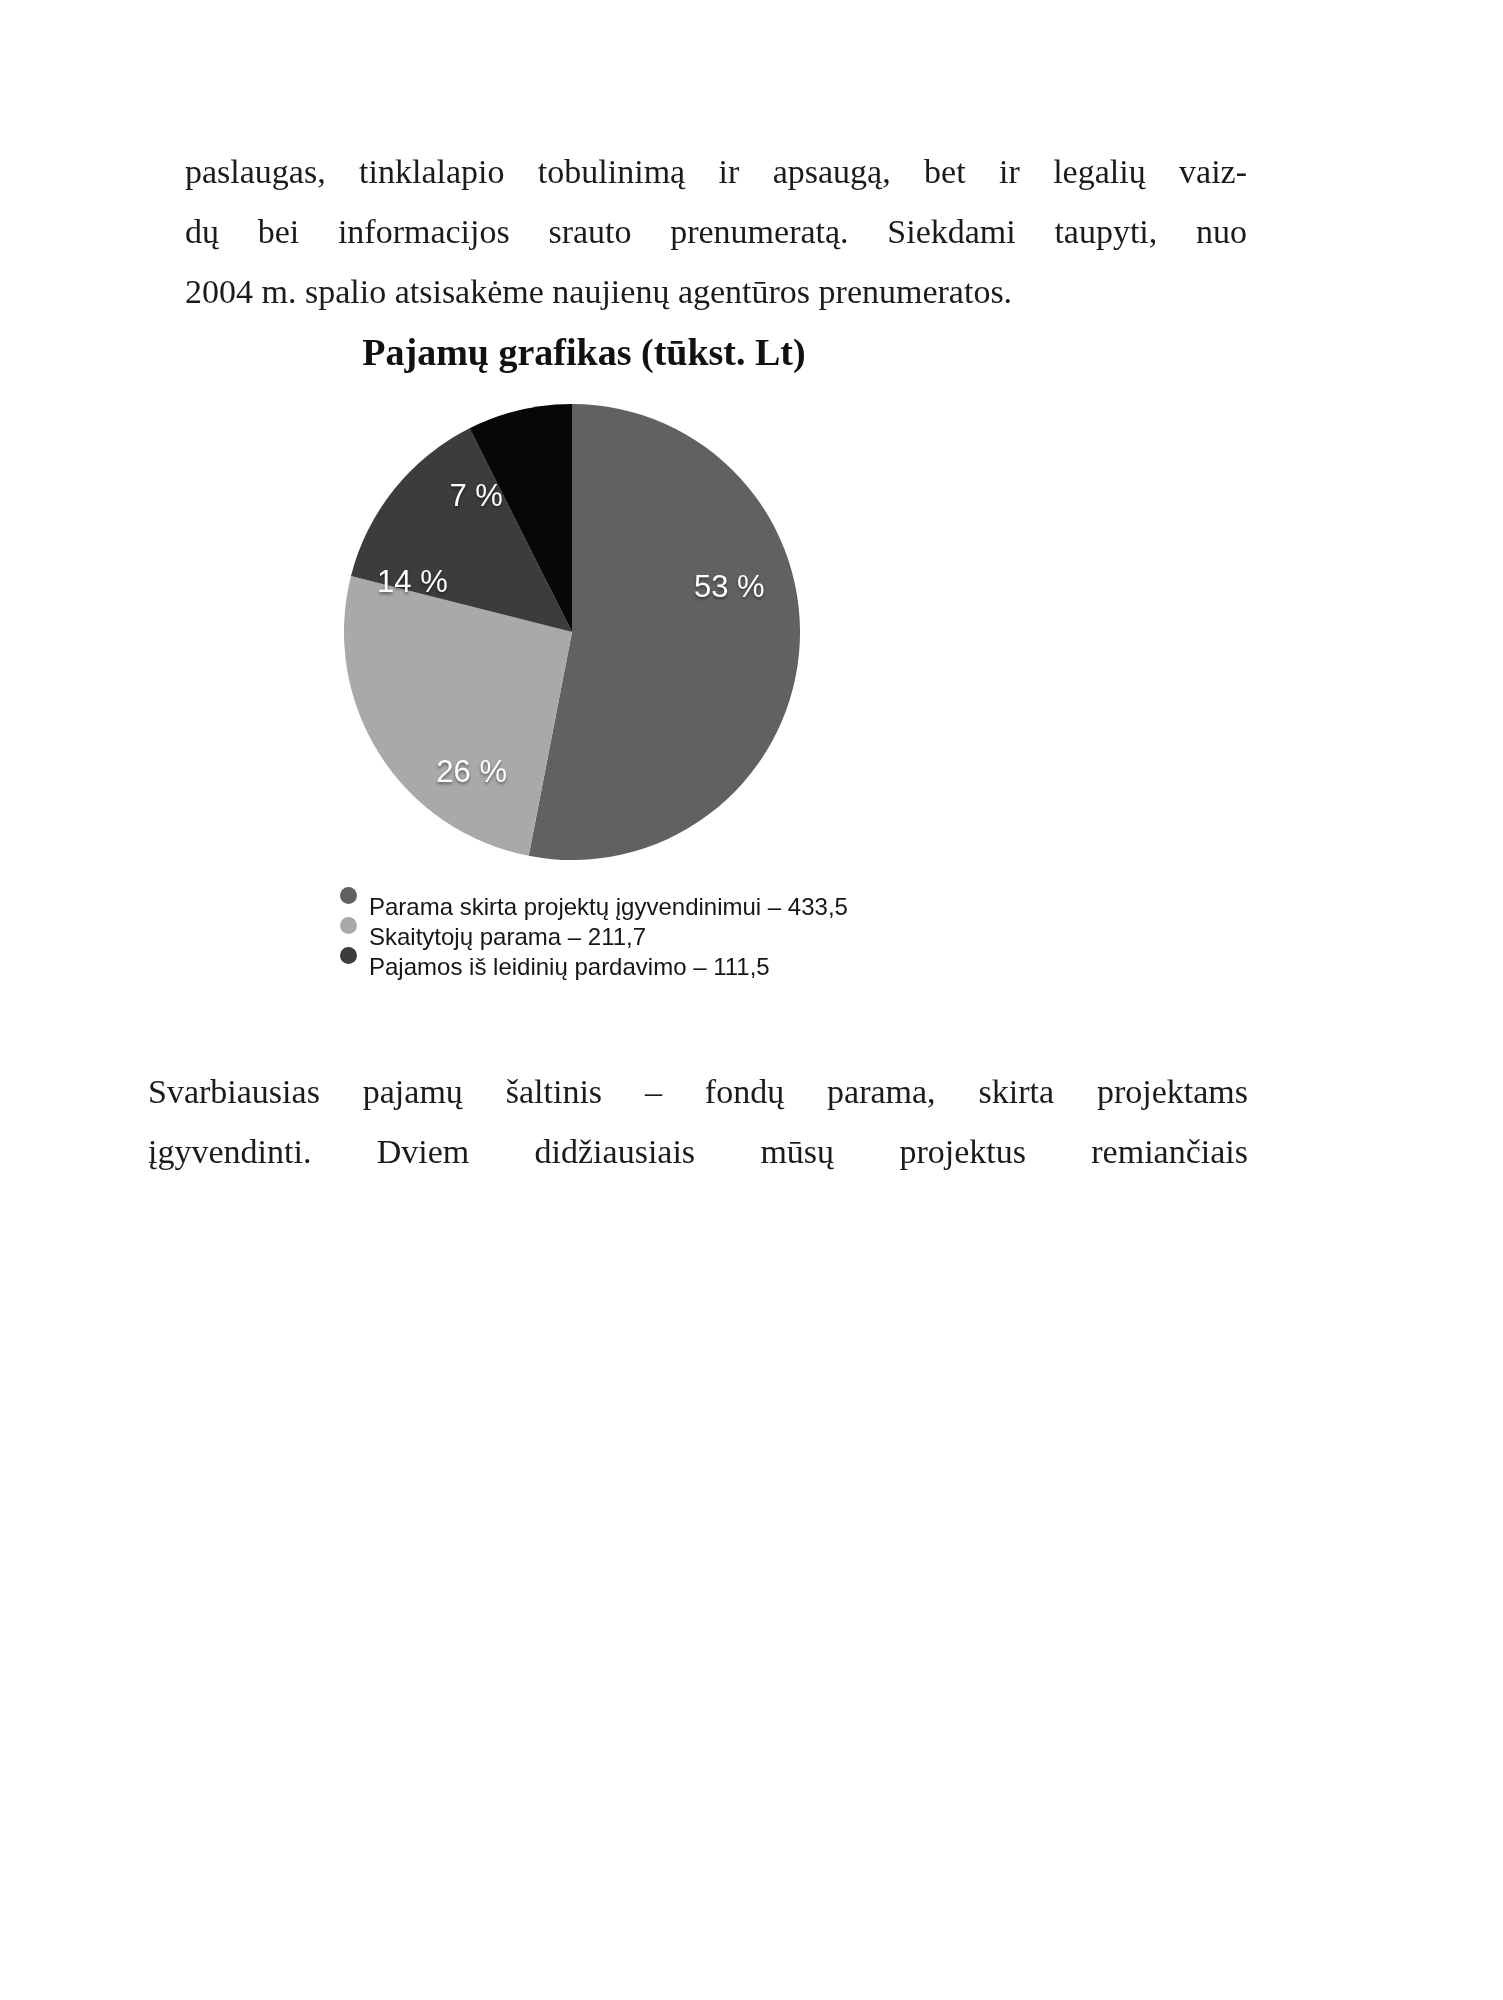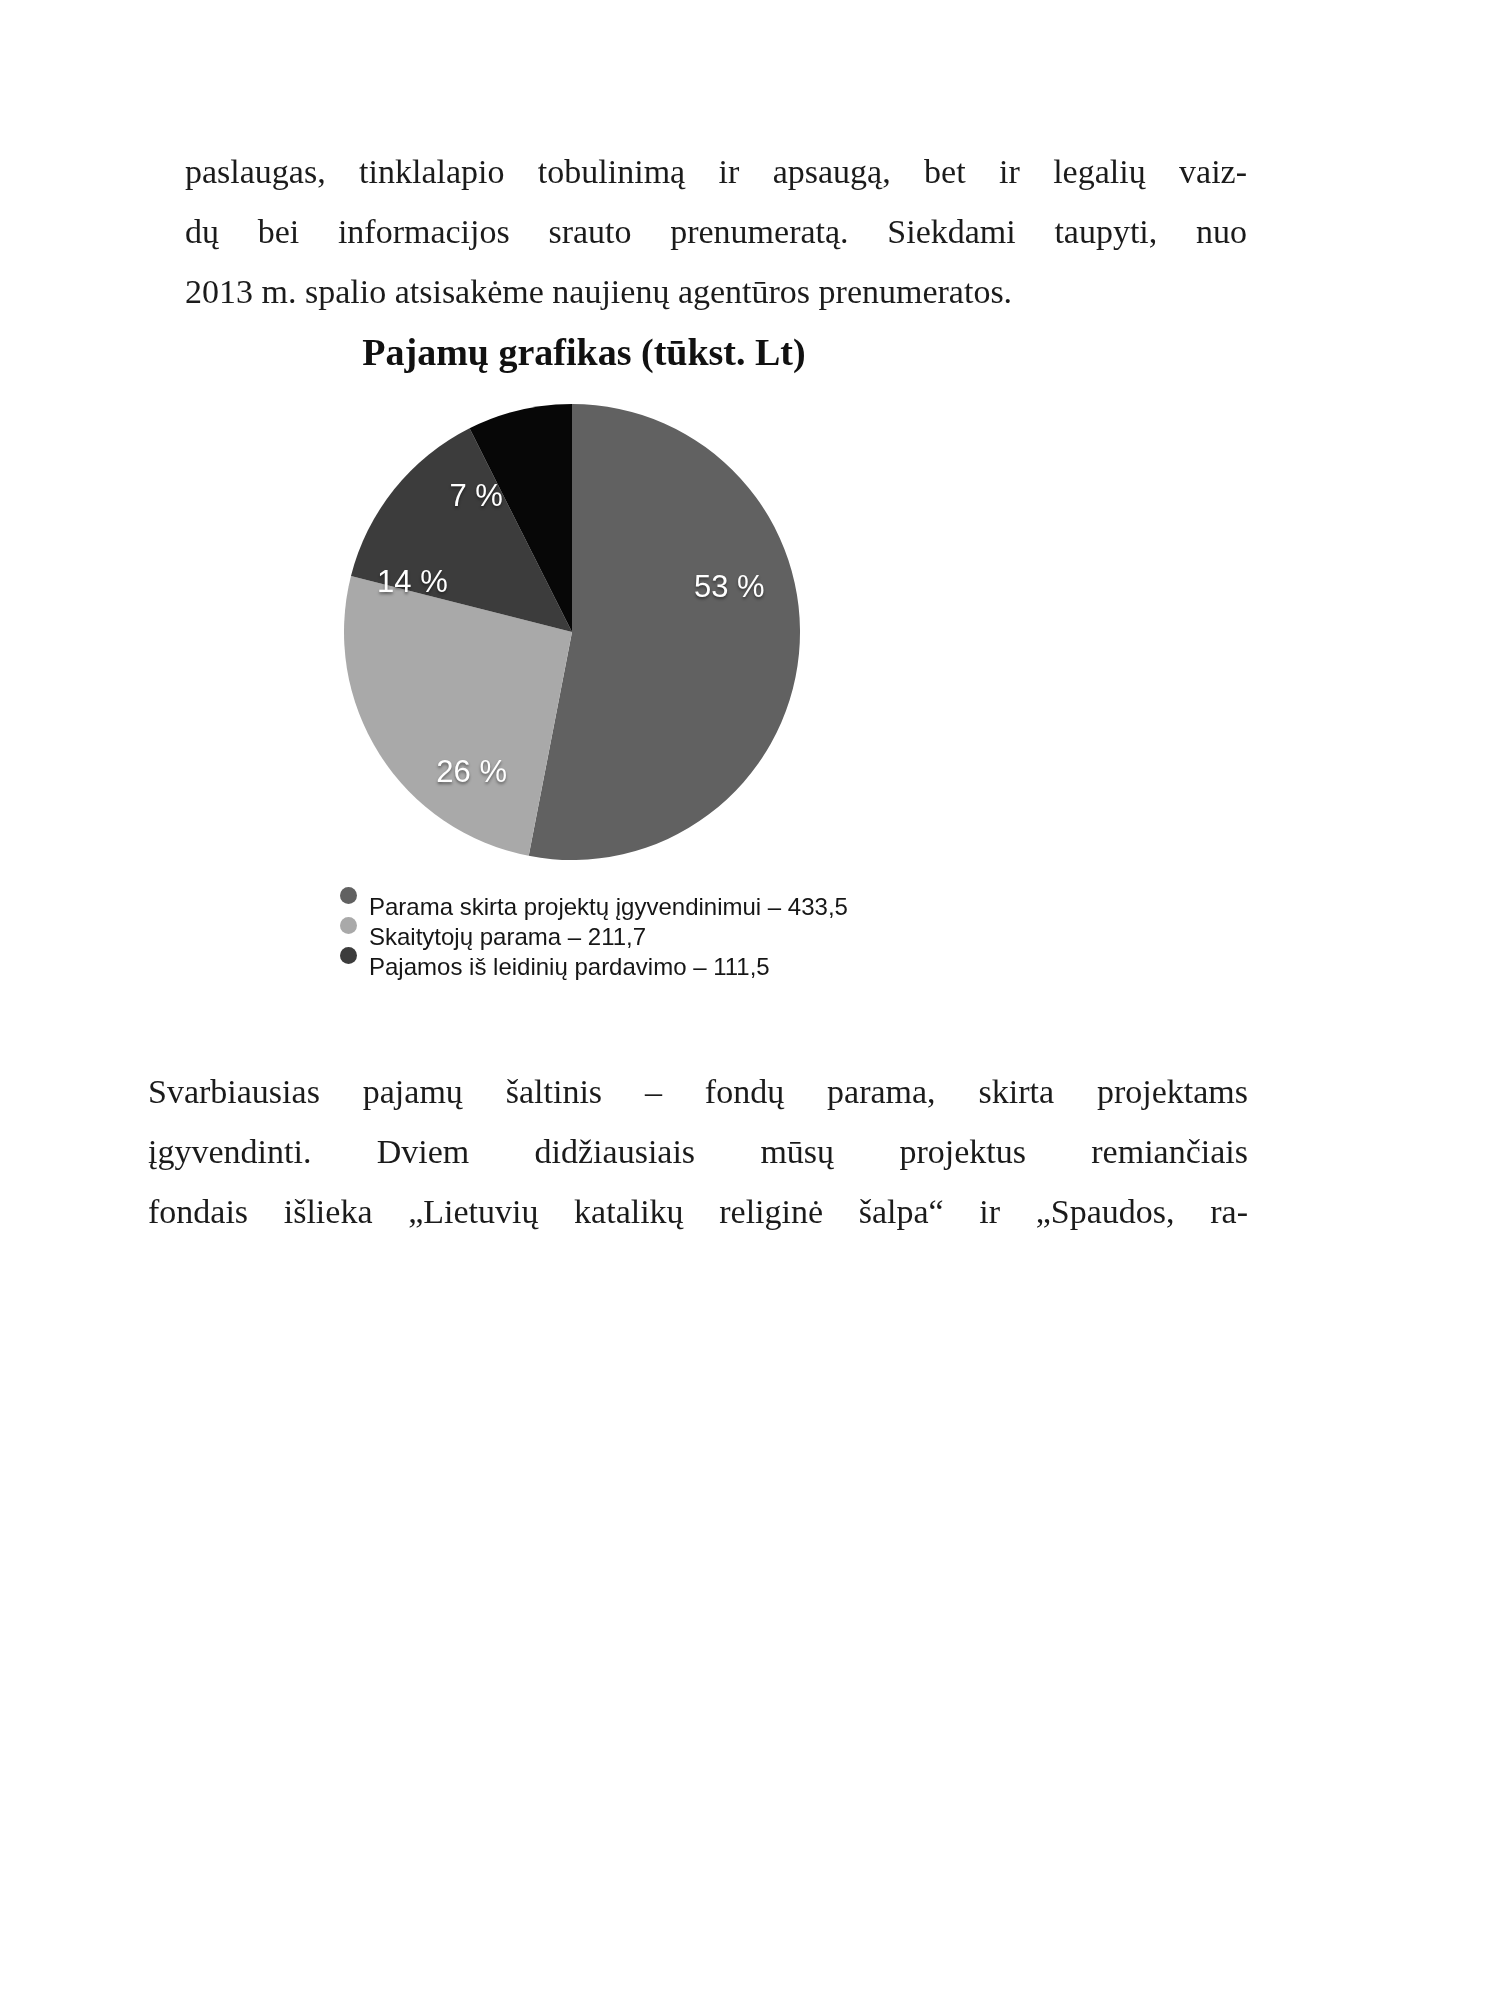--- a/index.html
+++ b/index.html
@@ -49,21 +49,21 @@
   .legend-label{white-space:nowrap;margin-top:24px;}
 </style>
 </head>
 <body>
 
 <div class="page">
 
   <div class="para para-top">
     <span class="line just">paslaugas, tinklalapio tobulinimą ir apsaugą, bet ir legalių vaiz-</span>
     <span class="line just">dų bei informacijos srauto prenumeratą. Siekdami taupyti, nuo</span>
-    <span class="line">2013 m. spalio atsisakėme naujienų agentūros prenumeratos.</span>
+    <span class="line">2004 m. spalio atsisakėme naujienų agentūros prenumeratos.</span>
   </div>
 
   <h2 class="chart-title">Pajamų grafikas (tūkst. Lt)</h2>
 
   <svg class="pie" width="460" height="460" viewBox="0 0 460 460" xmlns="http://www.w3.org/2000/svg">
       <path d="M 230 230 L 230.00 2.00 A 228 228 0 1 1 186.71 453.85 Z" fill="#616161"></path>
       <text x="387.3" y="184.4" class="slice-label">53 %</text>
       <path d="M 230 230 L 186.71 453.85 A 228 228 0 0 1 8.96 174.09 Z" fill="#a9a9a9"></path>
       <text x="129.7" y="369.1" class="slice-label">26 %</text>
       <path d="M 230 230 L 8.96 174.09 A 228 228 0 0 1 127.58 26.30 Z" fill="#3c3c3c"></path>
@@ -83,16 +83,15 @@
     </div>
     <div class="legend-row">
       <span class="legend-dot" style="background: rgb(60, 60, 60);"></span>
       <span class="legend-label">Pajamos iš leidinių pardavimo – 111,5</span>
     </div>
   </div>
 
   <div class="para para-bottom">
     <span class="line just">Svarbiausias pajamų šaltinis – fondų parama, skirta projektams</span>
     <span class="line just">įgyvendinti. Dviem didžiausiais mūsų projektus remiančiais</span>
-    <span class="line just">fondais išlieka „Lietuvių katalikų religinė šalpa“ ir „Spaudos, ra-</span>
   </div>
 
 </div>
 
 </body></html>

